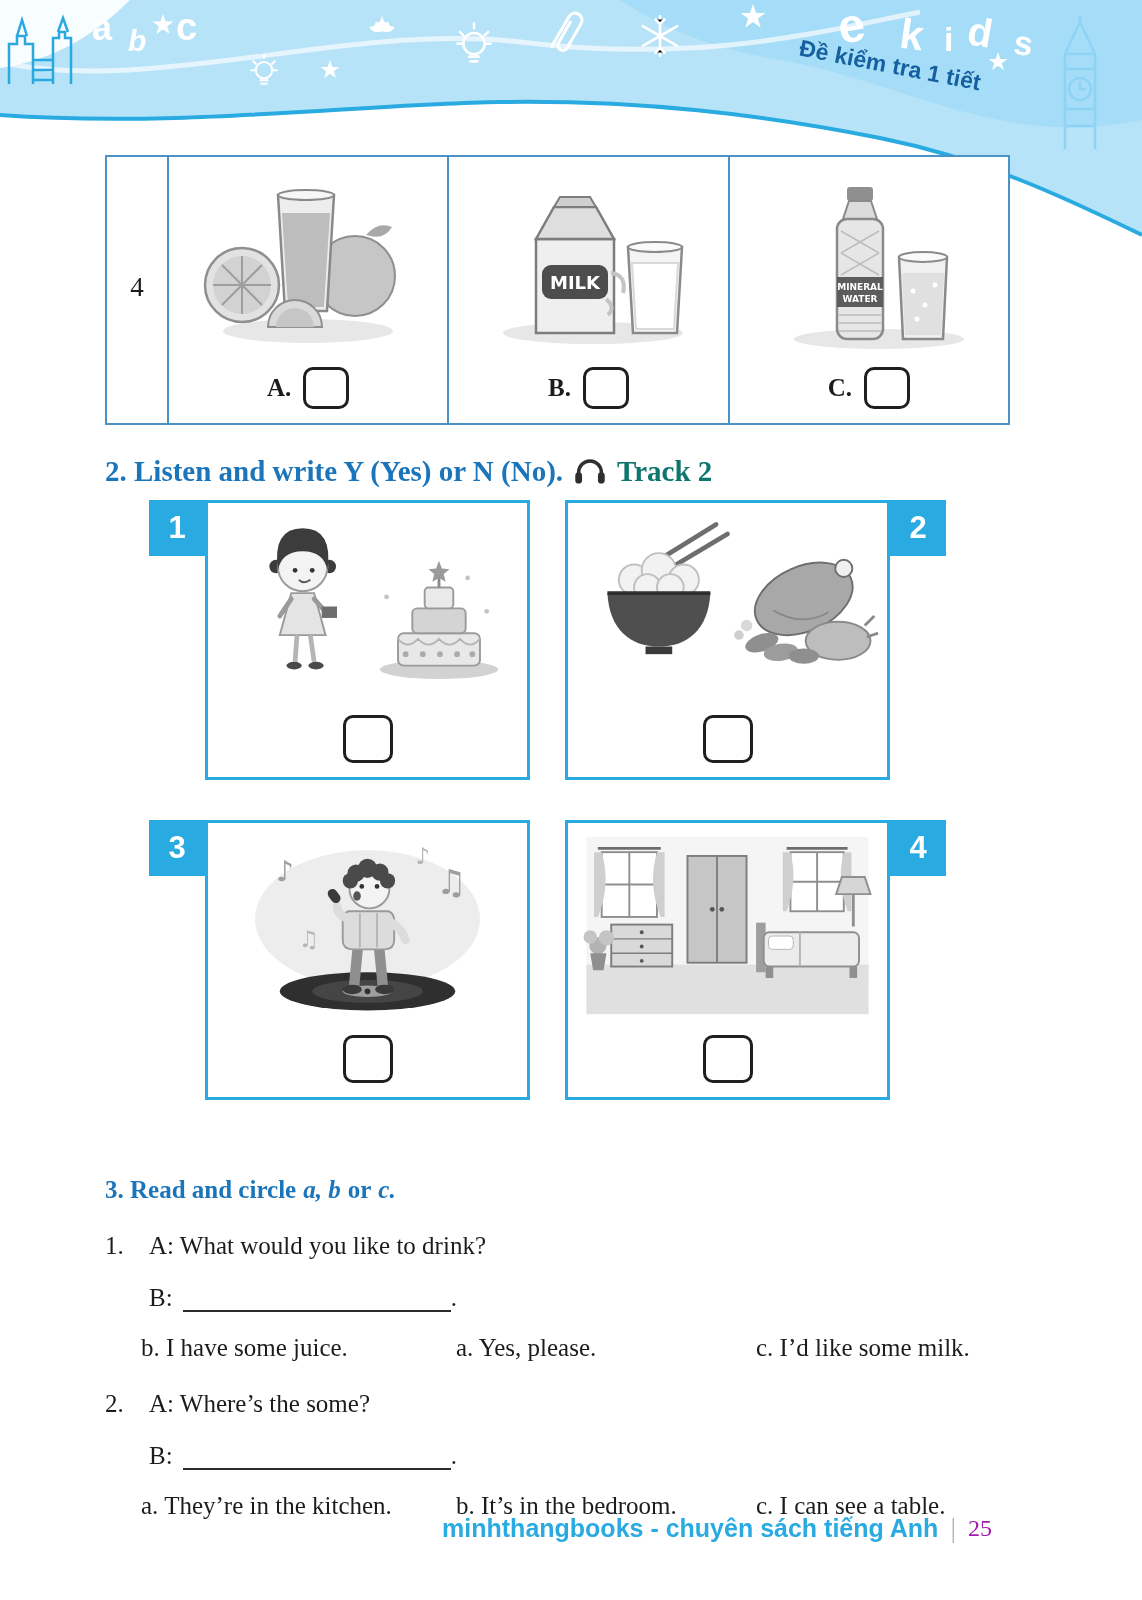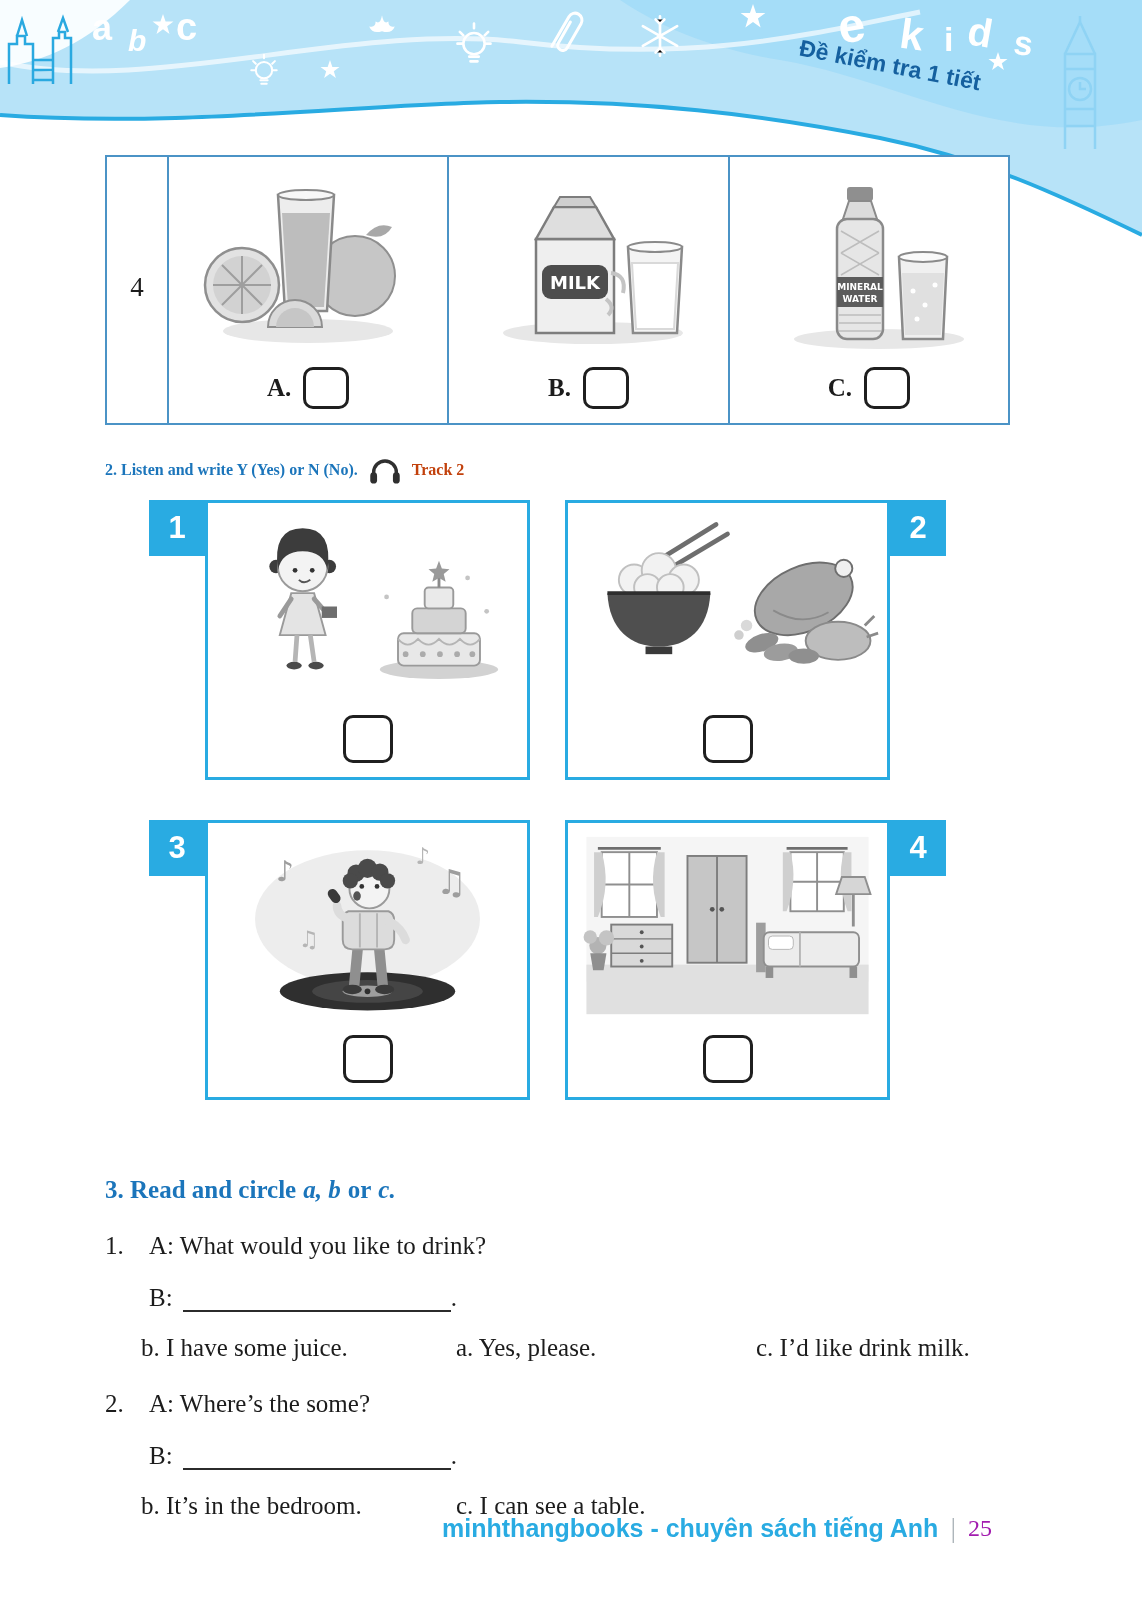--- a/index.html
+++ b/index.html
@@ -19,24 +19,24 @@
   .q4-table { position:absolute; left:105px; top:155px; width:905px; height:270px;
               display:grid; grid-template-columns:60px 1fr 1fr 1fr; border:2px solid #4b93c6; background:#fff; }
   .q4-cell { border-left:2px solid #4b93c6; display:flex; flex-direction:column; align-items:center;
              justify-content:space-between; padding:8px 6px 14px; }
   .q4-cell.first { border-left:none; justify-content:center; font-size:27px; }
   .opt-art { flex:1; display:flex; align-items:center; justify-content:flex-start; }
   .opt-label-row { display:flex; align-items:center; gap:12px; font-weight:bold; font-size:25px; }
   .checkbox { width:46px; height:42px; border:3px solid #1f1f1f; border-radius:10px; background:#fff; display:inline-block; }
 
   
-  .s2-heading { position:absolute; left:105px; top:455px; display:flex; align-items:center; gap:10px;
-                font-size:16px; font-weight:bold; }
+  .s2-heading { position:absolute; left:105px; top:455px; display:flex; align-items:flex-start; gap:10px;
+                font-size:29px; font-weight:bold; }
   .s2-title { color:#1b75bb; }
-  .s2-track { color:#c2410c; }
+  .s2-track { color:#0f766e; }
 
   .listen-grid { position:absolute; left:205px; top:500px; width:685px; height:600px; }
   .listen-box { position:absolute; width:325px; height:280px; border:3px solid #29abe2; background:#fff; }
   .listen-box .inner { width:100%; height:100%; display:flex; flex-direction:column; align-items:center;
                        justify-content:space-between; padding:6px 6px 14px; }
   .num-tab { position:absolute; top:-3px; width:56px; height:56px; background:#29abe2; color:#fff;
              font-family:"Liberation Sans",sans-serif; font-weight:bold; font-size:31px;
              display:flex; align-items:center; justify-content:center; }
   .num-tab.left { left:-59px; }
   .num-tab.right { right:-59px; }
@@ -393,33 +393,34 @@
       <span>A: What would you like to drink?</span>
     </div>
     <div class="b-line">
       <span>B:</span>
       <span class="blank"></span>
       <span>.</span>
     </div>
     <div class="choices">
       <span>b. I have some juice.</span>
       <span>a. Yes, please.</span>
-      <span>c. I’d like drink milk.</span>
+      <span>c. I’d like some milk.</span>
     </div>
 
     <div class="q-line">
       <span class="q-num">2.</span>
       <span>A: Where’s the some?</span>
     </div>
     <div class="b-line">
       <span>B:</span>
       <span class="blank"></span>
       <span>.</span>
     </div>
     <div class="choices">
+      <span>a. They’re in the kitchen.</span>
       <span>b. It’s in the bedroom.</span>
       <span>c. I can see a table.</span>
     </div>
   </div>
 
   <div class="footer">
     <span class="footer-brand">minhthangbooks - chuyên sách tiếng Anh</span>
     <span class="footer-sep">|</span>
     <span class="footer-page">25</span>
   </div>

